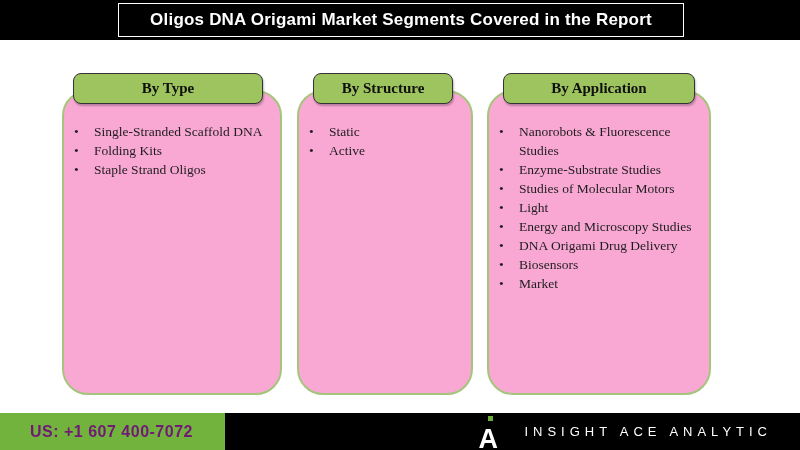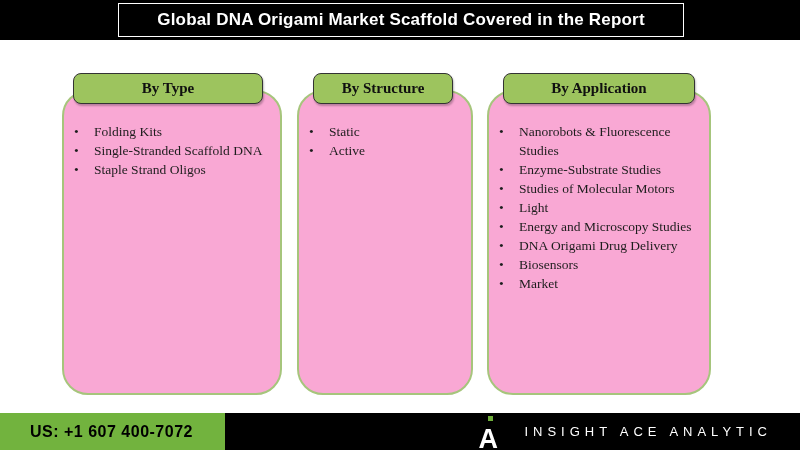--- a/index.html
+++ b/index.html
@@ -38,47 +38,47 @@
   .card ul{list-style:none;margin:30px 0 0 0;padding:0 8px 0 6px;}
   .card li{position:relative;padding-left:24px;font-size:13.5px;color:#1d1d1d;
            line-height:19px;margin-bottom:0;}
   .card li::before{content:"\2022";position:absolute;left:4px;top:0;color:#1d1d1d;}
 
   
   .footer{position:absolute;left:0;top:413px;width:800px;height:37px;background:var(--bar-black);}
   .phone{position:absolute;left:0;top:0;width:225px;height:37px;background:var(--footer-green);
          display:flex;align-items:center;}
   .phone span{margin-left:30px;font-family:"Liberation Sans",sans-serif;font-weight:bold;
-              font-size:16px;color:#000000;letter-spacing:.5px;white-space:nowrap;}
+              font-size:16px;color:#701a75;letter-spacing:.5px;white-space:nowrap;}
   .brand{position:absolute;right:28px;top:0;height:37px;display:flex;align-items:center;gap:16px;}
   .logo{position:relative;width:30px;height:34px;}
   .logo .a-glyph{position:absolute;left:0;bottom:-4px;font-family:"Liberation Sans",sans-serif;
                  font-weight:900;font-size:27px;color:#ffffff;line-height:1;}
   .logo .dot{position:absolute;left:10px;top:1px;width:5px;height:5px;background:#6fae3a;}
   .brand-name{font-family:"Liberation Sans",sans-serif;font-weight:normal;font-size:13px;
               color:#ffffff;letter-spacing:5px;white-space:nowrap;}
 </style>
 </head>
 <body>
 
 <div class="slide">
 
   <header class="topbar">
     <div class="title-box">
-      <h1>Global DNA Origami Market Scaffold Covered in the Report</h1>
+      <h1>Oligos DNA Origami Market Segments Covered in the Report</h1>
     </div>
   </header>
 
   <section class="card card1">
     <div class="card-header">
       <span>By Type</span>
     </div>
     <ul>
+      <li>Single-Stranded Scaffold DNA</li>
       <li>Folding Kits</li>
-      <li>Single-Stranded Scaffold DNA</li>
       <li>Staple Strand Oligos</li>
     </ul>
   </section>
 
   <section class="card card2">
     <div class="card-header">
       <span>By Structure</span>
     </div>
     <ul>
       <li>Static</li>

